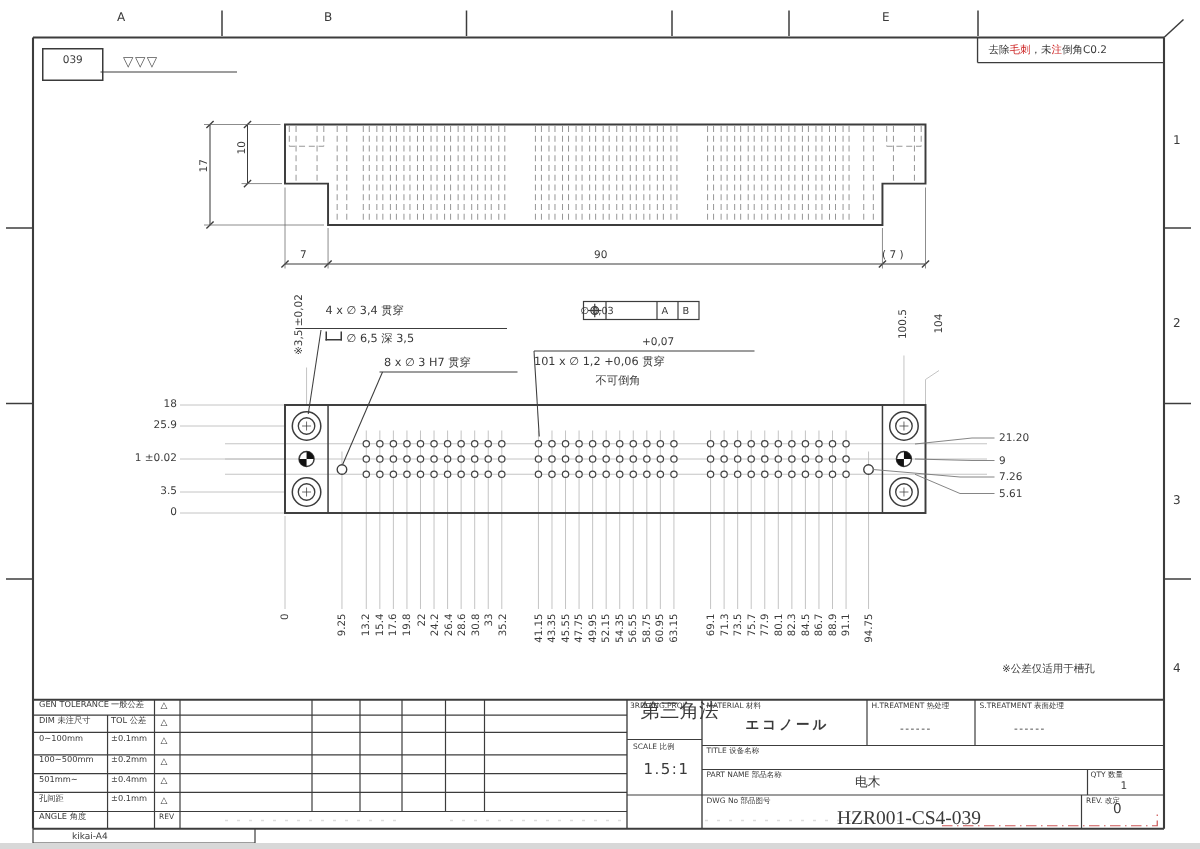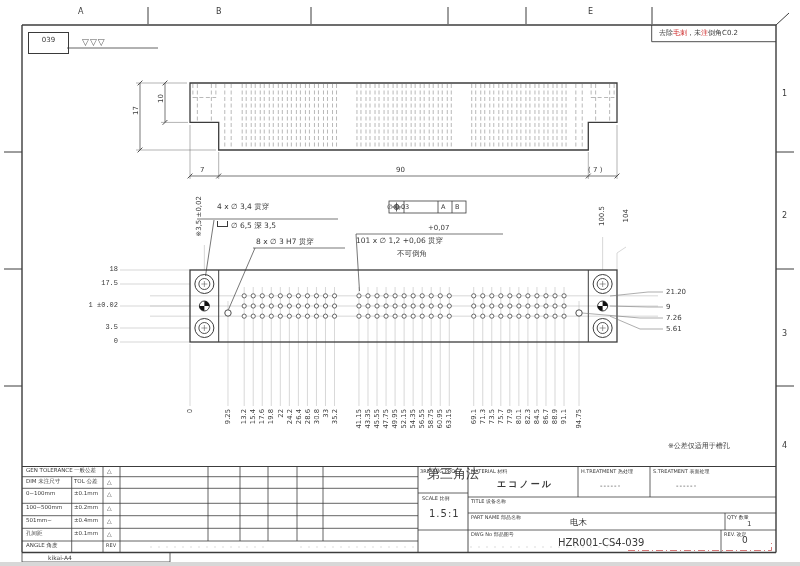--- a/index.html
+++ b/index.html
@@ -1,21 +1,21 @@
 <!DOCTYPE html>
 <html><head>
 <meta charset="utf-8">
 <style>
   html,body{margin:0;padding:0;background:#d8d8d8;}
   #sheet{position:relative;width:800px;height:562px;background:#ffffff;overflow:hidden;
          font-family:"DejaVu Sans",sans-serif;}
   svg{position:absolute;left:0;top:0;}
   .label{position:absolute;white-space:nowrap;color:#3a3a3a;line-height:1;font-size:7px;}
   .v{transform-origin:0 0;transform:rotate(-90deg) translateX(-100%);}
-  .ra{transform:translateX(-100%);font-family:Liberation Mono, monospace;}
+  .ra{transform:translateX(-100%);}
   .red{color:#c22;}
   .cbore{display:inline-block;width:9px;height:5px;border:1px solid #3a3a3a;border-top:none;
          margin-right:3px;vertical-align:1px;}
 </style>
 </head>
 <body>
 
 <div id="sheet">
   <svg id="dw" width="800" height="566">
       <line x1="22" y1="25" x2="776" y2="25" stroke="#3c3c3c" stroke-width="1.4"></line>
@@ -399,39 +399,39 @@
     <div class="label" style="left:600px;top:483px;font-size:7px;letter-spacing:1px;">------</div>
     <div class="label" style="left:653px;top:469px;font-size:5px;">S.TREATMENT 表面处理</div>
     <div class="label" style="left:676px;top:483px;font-size:7px;letter-spacing:1px;">------</div>
 
     <div class="label" style="left:471px;top:499px;font-size:5px;">TITLE 设备名称</div>
     <div class="label" style="left:471px;top:515px;font-size:5px;">PART NAME 部品名称</div>
     <div class="label" style="left:570px;top:518px;font-size:8.5px;">电木</div>
     <div class="label" style="left:727px;top:515px;font-size:5px;">QTY 数量</div>
     <div class="label" style="left:747px;top:521px;font-size:7px;">1</div>
     <div class="label" style="left:471px;top:532px;font-size:5px;">DWG No 部品图号</div>
-    <div class="label" style="left:558px;top:538px;font-size:10px;">HZR001-CS4-039</div>
+    <div class="label" style="left:558px;top:538px;font-size:13px;font-family:Liberation Serif, serif;">HZR001-CS4-039</div>
     <div class="label" style="left:724px;top:532px;font-size:5px;">REV. 改定</div>
     <div class="label" style="left:742px;top:536px;font-size:9px;">0</div>
 
     <div class="label" style="left:106px;top:543px;font-size:5px;">REV</div>
     <div class="label" style="left:48px;top:554.5px;font-size:6px;">kikai-A4</div>
   <div class="label" style="left: 78px; top: 8px; font-size: 8px;">A</div>
       <div class="label" style="left: 216px; top: 8px; font-size: 8px;">B</div>
       <div class="label" style="left: 588px; top: 8px; font-size: 8px;">E</div>
       <div class="label" style="left: 782px; top: 90px; font-size: 8px;">1</div>
       <div class="label" style="left: 782px; top: 212px; font-size: 8px;">2</div>
       <div class="label" style="left: 782px; top: 330px; font-size: 8px;">3</div>
       <div class="label" style="left: 782px; top: 442px; font-size: 8px;">4</div>
       <div class="label" style="left: 666px; top: 289px; font-size: 7px;">21.20</div>
       <div class="label" style="left: 666px; top: 303.5px; font-size: 7px;">9</div>
       <div class="label" style="left: 666px; top: 314.5px; font-size: 7px;">7.26</div>
       <div class="label" style="left: 666px; top: 325.5px; font-size: 7px;">5.61</div>
       <div class="label ra" style="left: 118px; top: 266px; font-size: 7px;">18</div>
-      <div class="label ra" style="left: 118px; top: 280px; font-size: 7px;">17.5</div>
+      <div class="label ra" style="left: 118px; top: 280px; font-size: 7px;">25.9</div>
       <div class="label ra" style="left: 118px; top: 302px; font-size: 7px;">1 ±0.02</div>
       <div class="label ra" style="left: 118px; top: 324px; font-size: 7px;">3.5</div>
       <div class="label ra" style="left: 118px; top: 338px; font-size: 7px;">0</div>
       <div class="label v" style="left: 599px; top: 206px; font-size: 7px;">100.5</div>
       <div class="label v" style="left: 622.5px; top: 209px; font-size: 7px;">104</div>
       <div class="label v" style="left: 187.2px; top: 409px; font-size: 6.8px;">0</div>
       <div class="label v" style="left: 225.179px; top: 409px; font-size: 6.8px;">9.25</div>
       <div class="label v" style="left: 241.397px; top: 409px; font-size: 6.8px;">13.2</div>
       <div class="label v" style="left: 250.429px; top: 409px; font-size: 6.8px;">15.4</div>
       <div class="label v" style="left: 259.462px; top: 409px; font-size: 6.8px;">17.6</div>

